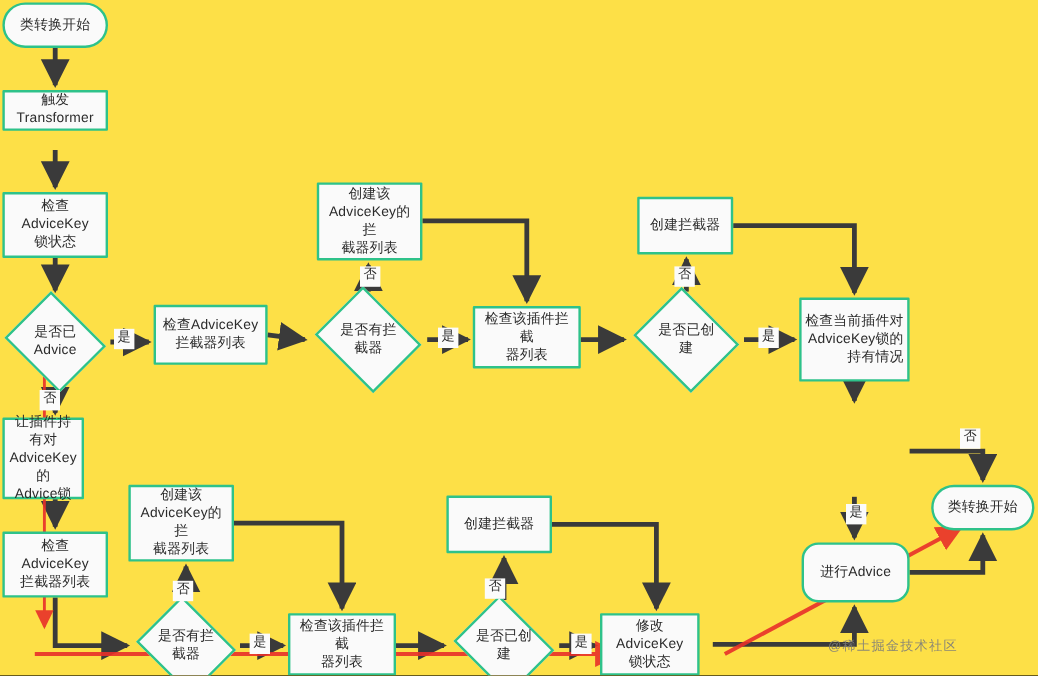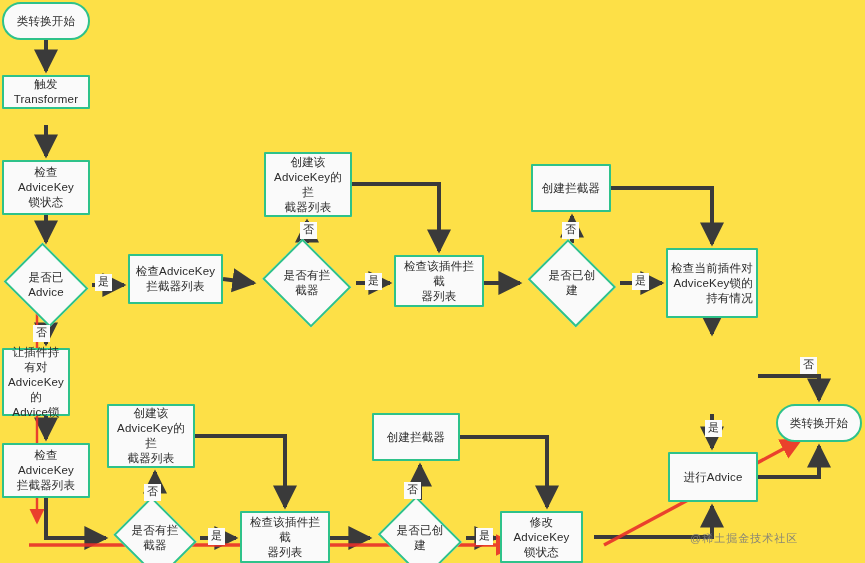--- a/index.html
+++ b/index.html
@@ -169,21 +169,21 @@
   <div class="node process" style="left:531px;top:164px;width:80px;height:48px;">
     <span class="txt">创建拦截器</span>
   </div>
   <div class="node decision" style="left:524px;top:243px;width:96px;height:80px;">
     <span class="dia"></span>
     <span class="txt">是否已创<br>建</span>
   </div>
   <div class="node process" style="left:666px;top:248px;width:92px;height:70px;text-align:right;">
     <span class="txt">检查当前插件对<br>AdviceKey锁的<br>持有情况</span>
   </div>
-  <div class="node process" style="left:668px;top:452px;width:90px;height:50px;">
+  <div class="node process" style="left:668px;top:452px;width:90px;height:50px;border-radius:14px;">
     <span class="txt">进行Advice</span>
   </div>
   <div class="node terminal" style="left:776px;top:404px;width:86px;height:38px;">
     <span class="txt">类转换开始</span>
   </div>
   <div class="node process" style="left:107px;top:404px;width:88px;height:64px;">
     <span class="txt">创建该<br>AdviceKey的拦<br>截器列表</span>
   </div>
   <div class="node decision" style="left:110px;top:500px;width:90px;height:76px;">
     <span class="dia"></span>

